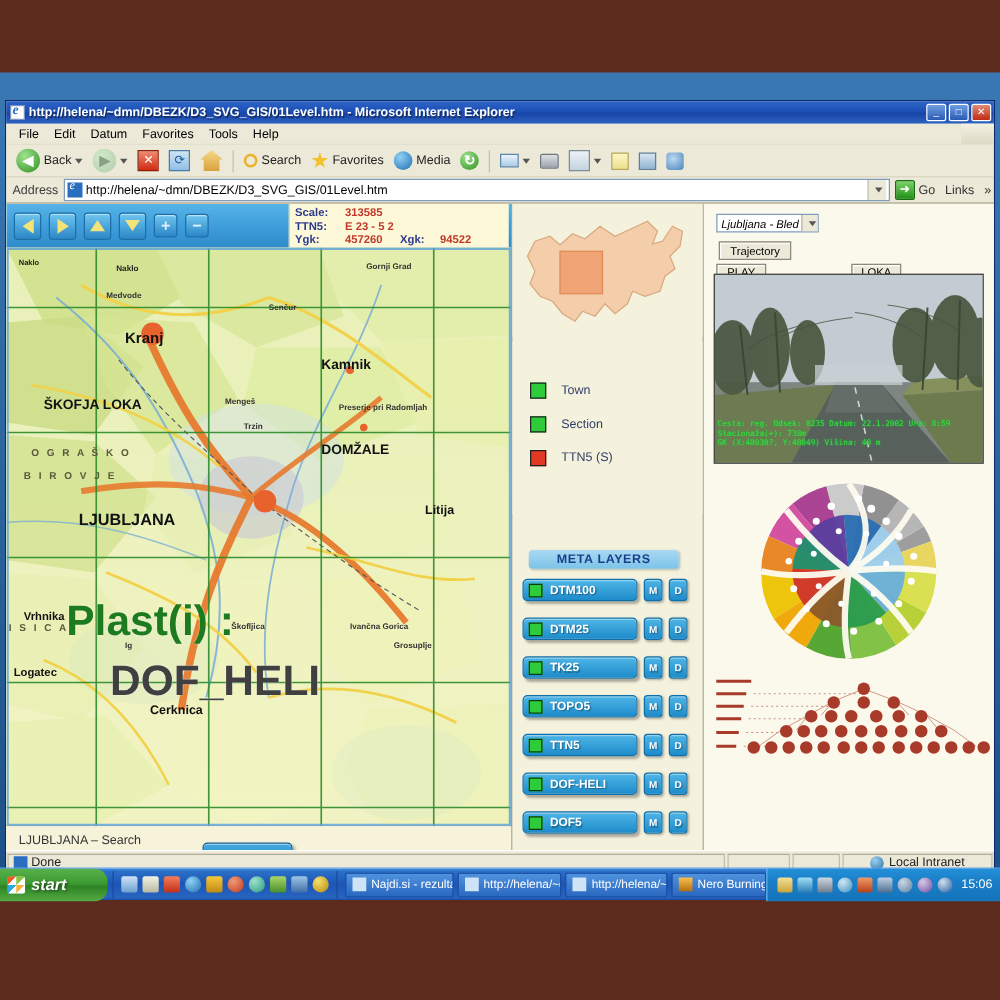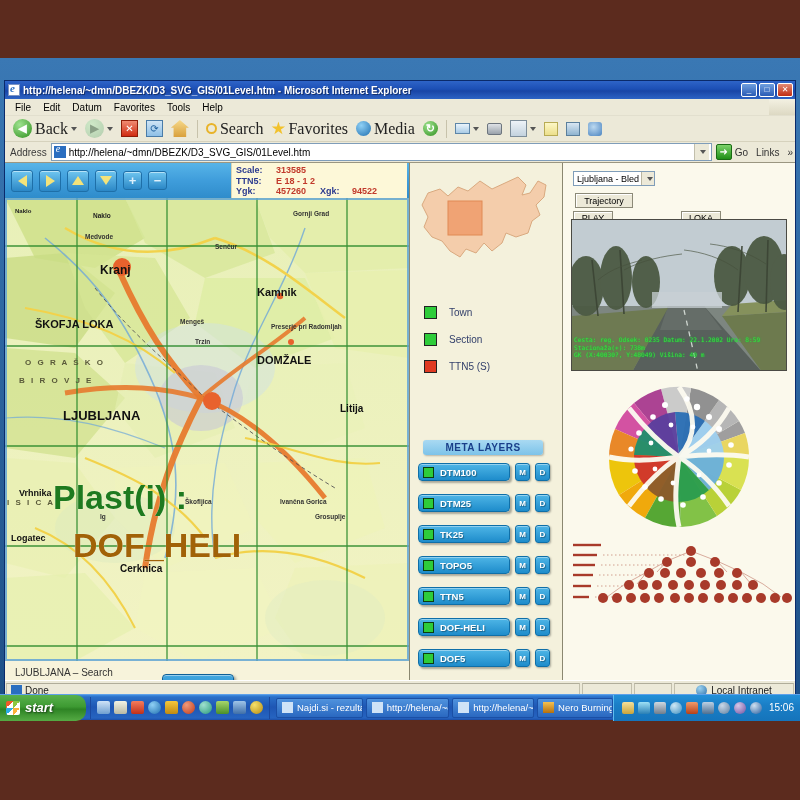--- a/index.html
+++ b/index.html
@@ -73,21 +73,21 @@
     margin-left: auto; width: 26px; height: 16px;
     background: linear-gradient(#f3f1e2,#ddd9c3);
   }
 
   .toolbar {
     height: 26px; background: #ece9d8;
     display: flex; align-items: center; padding-left: 5px;
     border-bottom: 1px solid #d6d2bd; gap: 2px;
   }
   .tbi { display: flex; align-items: center; height: 22px; padding: 0 3px; }
-  .tbi .lbl { font-size: 16px; margin-left: 3px; color: #222; font-family: Liberation Serif, serif; }
+  .tbi .lbl { font-size: 10px; margin-left: 3px; color: #222; }
   .arrowdn { width: 0; height: 0; border-left: 3px solid transparent;
              border-right: 3px solid transparent; border-top: 4px solid #555;
              margin-left: 3px; }
   .sep { width: 1px; height: 18px; background: #c7c2ab; margin: 0 3px; }
   .circ { width: 19px; height: 19px; border-radius: 50%; display:flex;
           align-items:center; justify-content:center; color: #fff;
           font-size: 11px; font-weight: bold; }
   .circ.green { background: radial-gradient(circle at 35% 30%, #9fe38f, #2f8f1e); }
   .circ.greend { background: radial-gradient(circle at 35% 30%, #cfe9c8, #b4cdae); color:#8aa086;}
   .sq { width: 17px; height: 17px; border: 1px solid #6f6f6f; }
@@ -161,21 +161,21 @@
   #scalebox .k { color: #2b3a8f; width: 40px; font-weight: bold; }
   #scalebox .v { color: #c1392b; font-weight: bold; }
   #scalebox .k2 { color:#2b3a8f; width: 32px; font-weight: bold; margin-left: 14px;}
 
   #map-canvas {
     position: absolute; left: 0; top: 35px; width: 404px; height: 463px;
     overflow: hidden;
   }
   .maplabel { position: absolute; font-weight: bold; }
   .big-green { color: #1e7a1e; font-size: 34px; text-shadow: 0 0 1px #fff; }
-  .big-red { color: #a16207; font-size: 34px; text-shadow: 0 0 1px #fff; }
+  .big-red { color: #404040; font-size: 34px; text-shadow: 0 0 1px #fff; margin-left: 15px; }
 
   
   #search-panel {
     position: absolute; left: 0; top: 498px; width: 404px; height: 58px;
     background: #f7f3db;
   }
   #search-panel .sp-title { position:absolute; left:10px; top:6px; font-size:10px; color:#333; }
   #search-btn {
     position: absolute; left: 157px; top: 13px; width: 72px; height: 29px;
     background: linear-gradient(180deg,#44a8e0,#1a7fc0);
@@ -221,21 +221,21 @@
     text-shadow: 1px 1px 1px rgba(0,0,0,.35);
   }
 
   
   #right-panel { position:absolute; left:558px; top:0; width:234px; height:520px; background:#fbf9ec; }
   #sel-route {
     position:absolute; left:10px; top:8px; width:82px; height:15px;
     background:#fff; border:1px solid #7f9db9; font-size:9px; color:#000;
     display:flex; align-items:center; padding-left:3px;
   }
-  #sel-route .cv { flex:1; white-space:nowrap; overflow:hidden; }
+  #sel-route .cv { flex:1; white-space:nowrap; overflow:hidden;font-style:italic; }
   #sel-route .arrow {
     width:13px; height:13px; background:#ece9d8; border-left:1px solid #b9b5a0;
     display:flex;align-items:center;justify-content:center;
   }
   .winbtn {
     position:absolute; background:#ece9d8; border:1px solid #8c8a78;
     font-size:9px; color:#000; display:flex; align-items:center; justify-content:center;
     box-shadow: inset 1px 1px 0 #fff;
   }
   #video {
@@ -447,21 +447,21 @@
                   <span class="pm">−</span>
                 </div>
 
               <div id="scalebox">
                 <div class="row">
                   <span class="k">Scale:</span>
                   <span class="v">313585</span>
                 </div>
                 <div class="row">
                   <span class="k">TTN5:</span>
-                  <span class="v">E 18 - 1 2</span>
+                  <span class="v">E 23 - 5 2</span>
                 </div>
                 <div class="row">
                   <span class="k">Ygk:</span>
                   <span class="v">457260</span>
                   <span class="k2">Xgk:</span>
                   <span class="v">94522</span>
                 </div>
               </div>
             </div>
 

